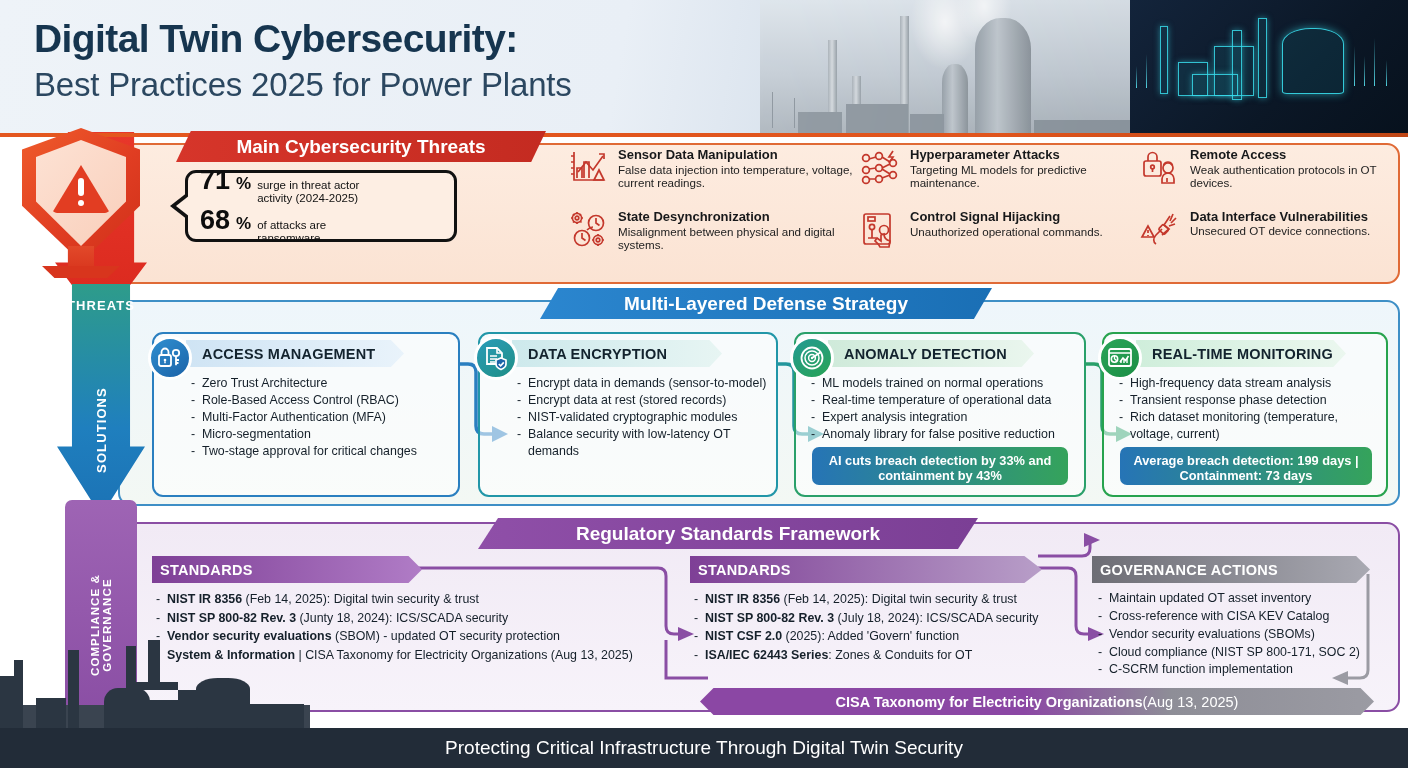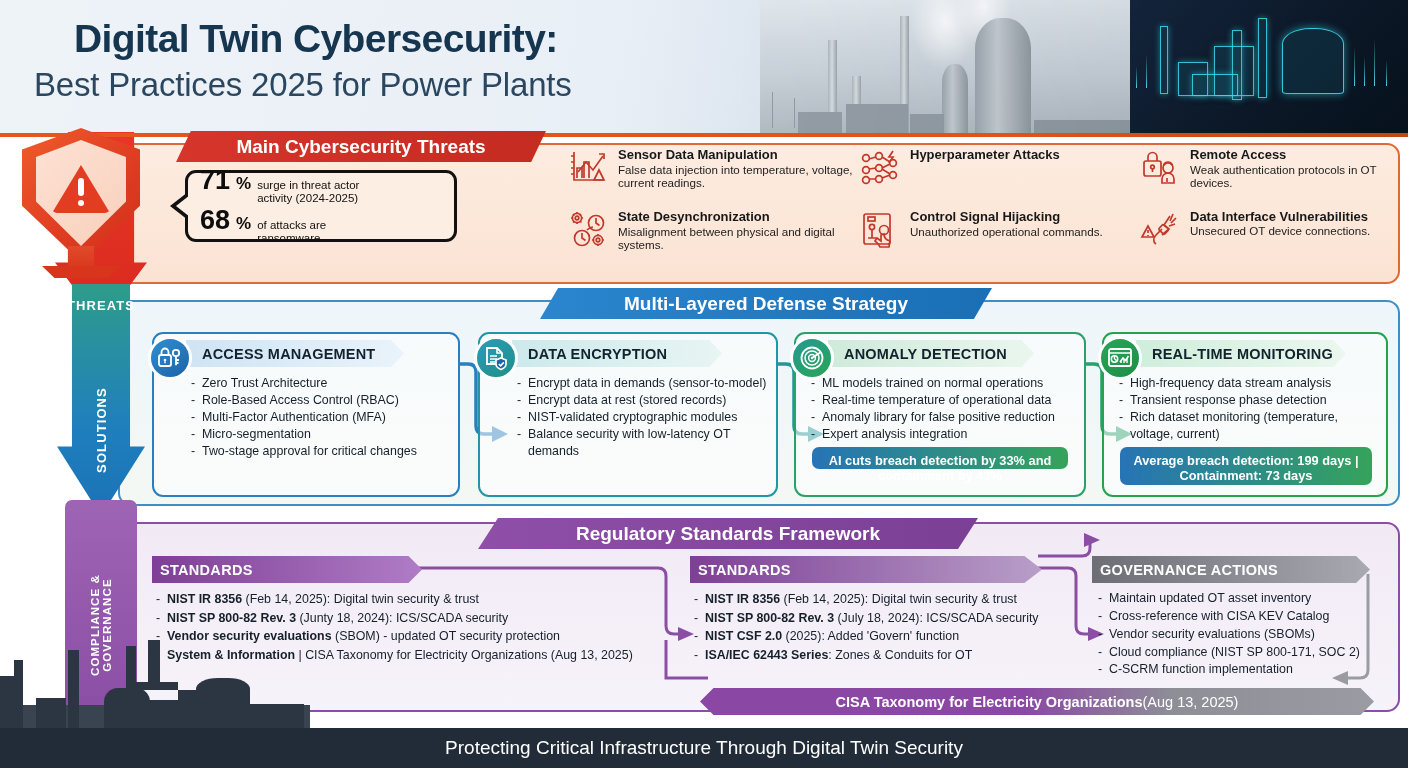--- a/index.html
+++ b/index.html
@@ -28,21 +28,21 @@
   .hdr-digital { position:absolute; left:1130px; top:0; width:278px; height:136px;
     background:linear-gradient(135deg,#13243b 0%,#0b1726 60%,#07111d 100%); }
   .wire { position:absolute; border:1px solid rgba(56,220,235,.85); background:rgba(40,200,220,.10);
     box-shadow:0 0 6px rgba(56,220,235,.5); }
   .wire-t { position:absolute; border:1px solid rgba(56,220,235,.9);
     border-radius:46% 46% 8% 8% / 24% 24% 4% 4%; background:rgba(40,200,220,.10);
     box-shadow:0 0 8px rgba(56,220,235,.55); }
   .tick { position:absolute; width:1px; background:linear-gradient(180deg,rgba(90,230,245,0),rgba(90,230,245,.9)); }
 
   .title-wrap { position:absolute; left:34px; top:18px; z-index:4; }
-  .title1 { font-size:39px; font-weight:bold; color:#16354f; letter-spacing:-.6px; line-height:1.1;margin-left:40px; }
+  .title1 { font-size:39px; font-weight:bold; color:#16354f; letter-spacing:-.6px; line-height:1.1; }
   .title2 { font-size:33px; color:#2b4760; letter-spacing:-.2px; line-height:1.25; margin-top:3px; }
   .hdr-rule { position:absolute; left:0; top:133px; width:1408px; height:4px;
     background:linear-gradient(90deg,#e4571f,#e0541c 70%,#bf4615); z-index:5; }
 
   
   .flow { position:absolute; left:55px; top:132px; width:92px; height:588px; z-index:3; }
   .fl-threat { position:absolute; left:0; top:0; width:92px; height:192px;
     background:linear-gradient(180deg,#e8372a,#d9281d);
     clip-path:polygon(14% 0,86% 0,86% 68%,100% 68%,50% 100%,0 68%,14% 68%); }
   .fl-sol { position:absolute; left:2px; top:152px; width:88px; height:232px;
@@ -290,20 +290,21 @@
             <circle class="sv" cx="19" cy="20" r="3.4"></circle>
             <circle class="sv" cx="19" cy="31" r="3.4"></circle>
           <circle class="sv" cx="33" cy="15" r="3.4"></circle>
             <circle class="sv" cx="33" cy="27" r="3.4"></circle>
           <path class="sv" d="M9 11l7-2M9 21l7-1M9 31h7M22 9l8 5M22 20l8-4M22 21l8 5M22 30l8-3"></path>
           <path class="sv" d="M33 3l-4 6h4l-4 6" stroke-width="2"></path>
         </svg>
       </div>
       <div>
         <div class="tname">Hyperparameter Attacks</div>
+        <div class="tdesc">Targeting ML models for predictive maintenance.</div>
       </div>
     </div>
 
     <div class="tcell">
       <div class="ticon">
         <svg width="42" height="40" viewBox="0 0 42 40">
           <rect class="sv" x="4" y="13" width="17" height="15" rx="2"></rect>
           <path class="sv" d="M8 13V9a4.5 4.5 0 019 0v4"></path>
           <circle class="sv" cx="12.5" cy="19" r="1.8"></circle>
             <path class="sv" d="M12.5 21v3"></path>
@@ -438,24 +439,24 @@
       <circle cx="13" cy="13" r="7" fill="none" stroke="#fff" stroke-width="1.5"></circle>
       <circle cx="13" cy="13" r="3.4" fill="none" stroke="#fff" stroke-width="1.5"></circle>
       <path d="M13 13L22 7" stroke="#fff" stroke-width="1.8"></path>
       <circle cx="13" cy="13" r="1.2" fill="#fff"></circle>
     </svg>
   </div>
   <div class="dtitlebar t3">ANOMALY DETECTION</div>
   <ul class="dlist" style="left:810px;top:375px;width:268px;">
     <li>ML models trained on normal operations</li>
     <li>Real-time temperature of operational data</li>
+    <li>Expert analysis integration</li>
     <li>Anomaly library for false positive reduction</li>
-    <li>Expert analysis integration</li>
-  </ul>
-  <div class="dnote" style="left:812px;top:447px;width:256px;height:22px;">AI cuts breach detection by 33% and containment by 43%</div>
+  </ul>
+  <div class="dnote" style="left:812px;top:447px;width:256px;height:38px;">AI cuts breach detection by 33% and containment by 43%</div>
 
   <div class="dcard c4"></div>
   <div class="dbadge b4">
     <svg width="26" height="26" viewBox="0 0 26 26">
       <rect x="2" y="4" width="22" height="17" rx="2" fill="none" stroke="#fff" stroke-width="1.8"></rect>
       <path d="M2 8h22" stroke="#fff" stroke-width="1.5"></path>
       <circle cx="7.5" cy="14" r="3.2" fill="none" stroke="#fff" stroke-width="1.5"></circle>
       <path d="M7.5 14V11M7.5 14l2.3 1.6" stroke="#fff" stroke-width="1.4"></path>
       <path d="M13 17l3-4 2.5 2.5 3-4.5" fill="none" stroke="#fff" stroke-width="1.6"></path>
       <path d="M14 18v-2M17 18v-4M20 18v-5" stroke="#fff" stroke-width="1.4"></path>

